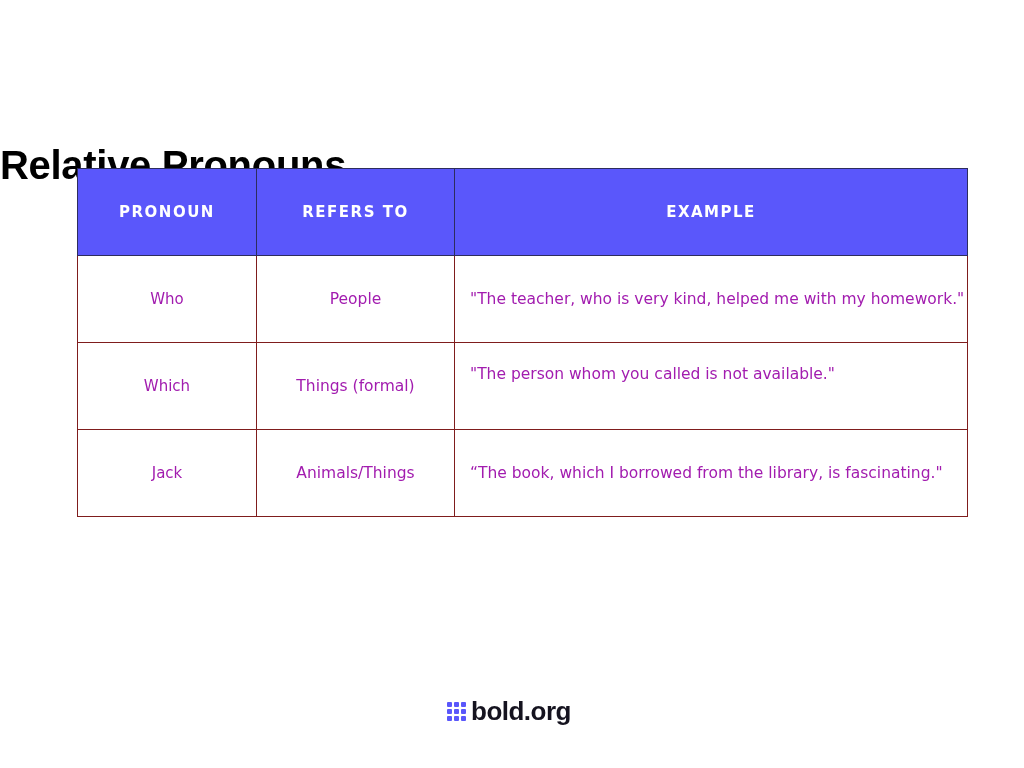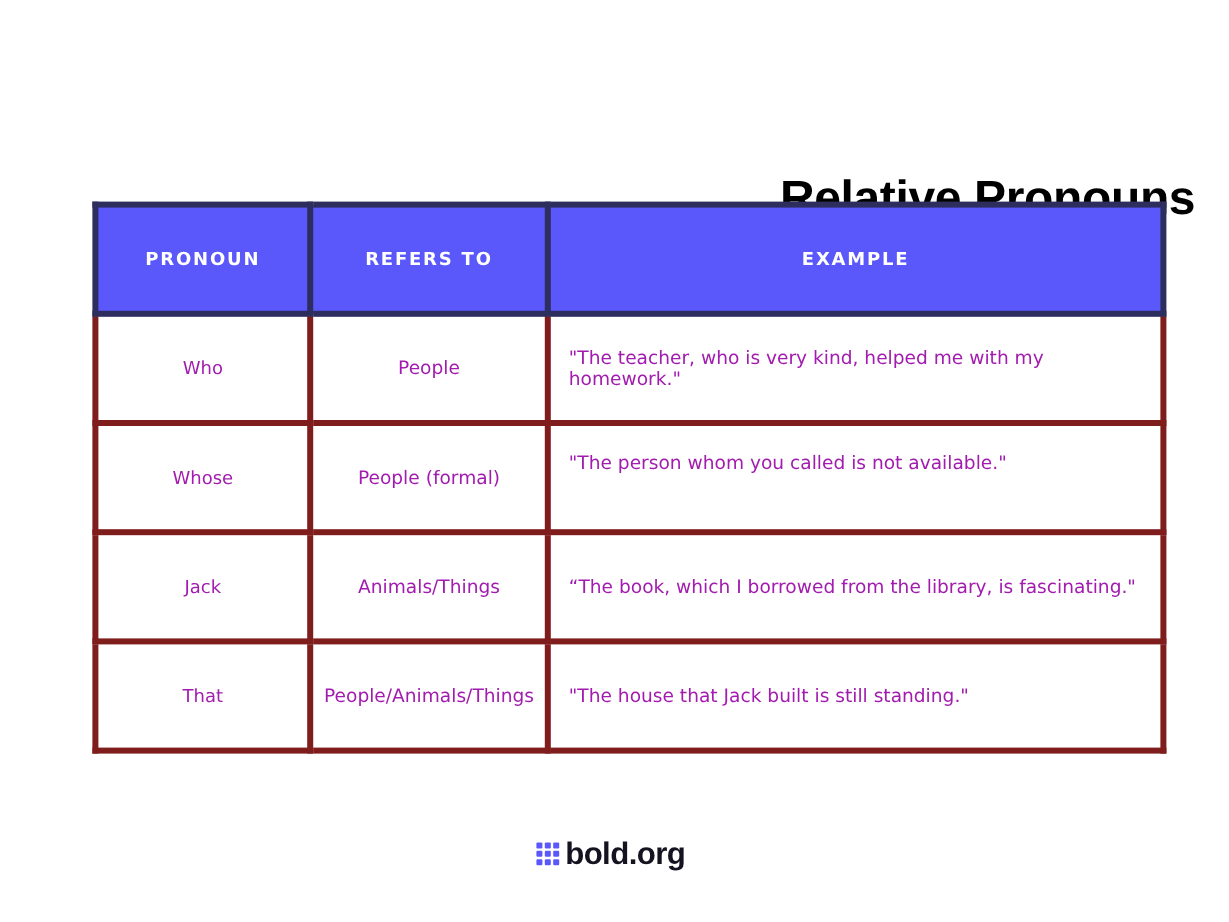--- a/index.html
+++ b/index.html
@@ -13,21 +13,21 @@
     .page {
       position: relative;
       width: 1024px;
       height: 768px;
     }
     .title {
       position: absolute;
       top: 110px;
       left: 0;
       width: 996px;
-      text-align: right;
+      text-align: left;
       font-family: "Liberation Sans", sans-serif;
       font-weight: bold;
       font-size: 40px;
       line-height: 48px;
       color: #000000;
       letter-spacing: -0.3px;
       margin-top: 31px;
     }
     table.pron {
       position: absolute;
@@ -35,21 +35,21 @@
       left: 77px;
       width: 890px;
       border-collapse: collapse;
       table-layout: fixed;
       font-family: "DejaVu Sans", sans-serif;
     }
     table.pron col.c1 { width: 179px; }
     table.pron col.c2 { width: 198px; }
     table.pron col.c3 { width: 513px; }
     table.pron th, table.pron td {
-      border: 5px solid #7f1d1d;
+      border: 1px solid #7f1d1d;
       padding: 0;
     }
     table.pron thead th {
       background: #5a57fb;
       height: 86px;
       color: #ffffff;
       font-family: "DejaVu Sans", sans-serif;
       font-weight: bold;
       font-size: 15px;
       letter-spacing: 1.5px;
@@ -129,33 +129,28 @@
         <th>EXAMPLE</th>
       </tr>
     </thead>
     <tbody>
       <tr>
         <td class="pron-cell">Who</td>
         <td class="ref-cell">People</td>
         <td class="ex-cell">"The teacher, who is very kind, helped me with my homework."</td>
       </tr>
       <tr>
-        <td class="pron-cell">Whose</td>
-        <td class="ref-cell">People (formal)</td>
+        <td class="pron-cell">Which</td>
+        <td class="ref-cell">Things (formal)</td>
         <td class="ex-cell top">"The person whom you called is not available."</td>
       </tr>
       <tr>
         <td class="pron-cell">Jack</td>
         <td class="ref-cell">Animals/Things</td>
         <td class="ex-cell">“The book, which I borrowed from the library, is fascinating."</td>
-      </tr>
-      <tr>
-        <td class="pron-cell">That</td>
-        <td class="ref-cell">People/Animals/Things</td>
-        <td class="ex-cell">"The house that Jack built is still standing."</td>
       </tr>
     </tbody>
   </table>
 
   <div class="logo">
     <div class="logo-grid">
       <span></span>
         <span></span>
         <span></span>
       <span></span>

